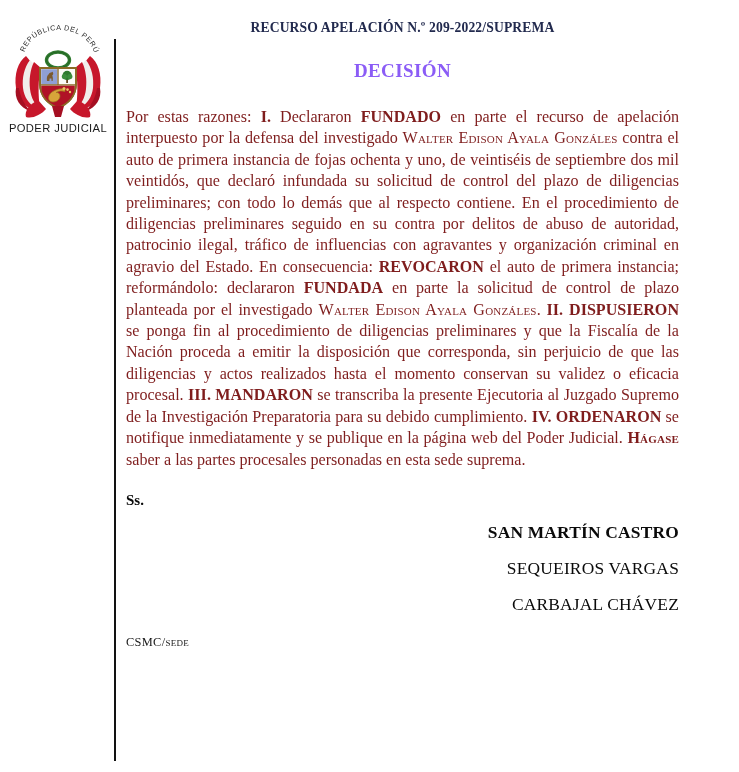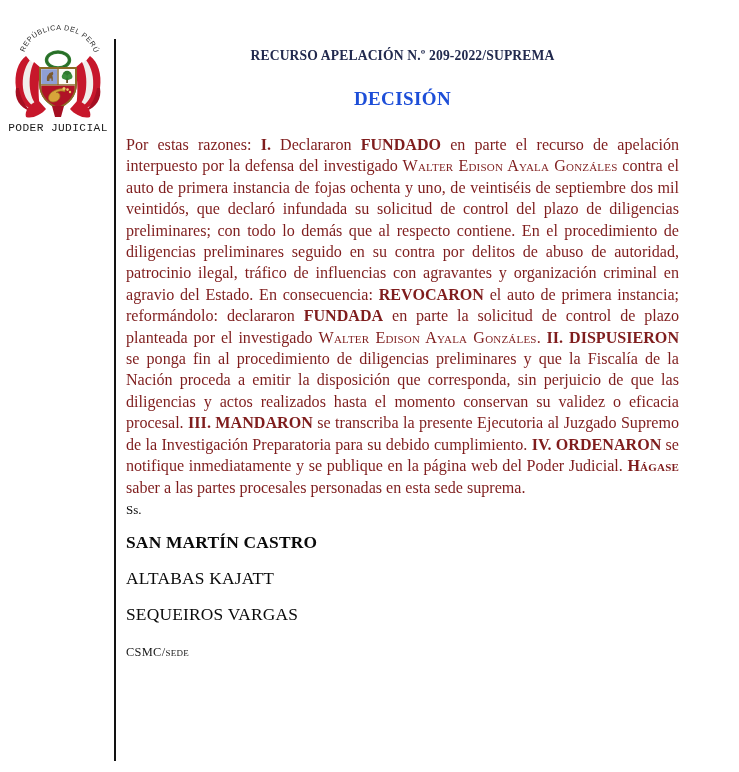--- a/index.html
+++ b/index.html
@@ -43,21 +43,21 @@
     display: block;
     width: 100px;
     height: 104px;
   }
   .poder-judicial {
     position: absolute;
     left: 0;
     top: 104px;
     width: 100px;
     text-align: center;
-    font-family: Liberation Mono, monospace;
+    font-family: Liberation Sans, sans-serif;
     font-size: 11.2px;
     letter-spacing: 0.4px;
     color: #1a1a1a;
     white-space: nowrap;
   }
 
   
   .vrule {
     position: absolute;
     left: 114px;
@@ -69,36 +69,36 @@
 
   
   .content {
     position: absolute;
     left: 126px;
     top: 0;
     width: 553px;
   }
 
   .doc-header {
-    margin-top: 48px;
+    margin-top: 20px;
     text-align: center;
     font-weight: bold;
     font-size: 13.6px;
     letter-spacing: 0.15px;
     color: #222a4e;
     white-space: nowrap;
   }
 
   .doc-title {
     margin-top: 24px;
     text-align: center;
     font-weight: bold;
     font-size: 19px;
     letter-spacing: 0.4px;
-    color: #1d4ed8;
+    color: #8b5cf6;
   }
 
   .body-text {
     margin-top: 24px;
     font-size: 16.1px;
     line-height: 21.4px;
     text-align: justify;
     text-justify: inter-word;
     color: #7f1d1d;
     hyphens: none;
@@ -112,29 +112,30 @@
   }
   .sc-bold {
     font-variant: small-caps;
     font-feature-settings: "smcp" 1;
     font-weight: bold;
     letter-spacing: 0.2px;
   }
 
   
   .ss-label {
-    margin-top: 3px;
-    font-size: 13px;
-    font-weight: normal;
+    margin-top: 21px;
+    font-size: 15px;
+    font-weight: bold;
     line-height: 18px;
   }
   .sig-list {
     margin: 0;
     padding: 0;
     list-style: none;
+    text-align: right;
   }
   .sig-item {
     font-size: 17.4px;
     line-height: 20px;
     margin-top: 16px;
     letter-spacing: 0.2px;
     white-space: nowrap;
   }
   .sig-item.first { margin-top: 13px; }
   .sig-item.bold { font-weight: bold; }
@@ -229,20 +230,20 @@
     <div class="doc-title">DECISIÓN</div>
 
     <div class="body-text">
       <span>Por estas razones: </span><b>I.</b><span> Declararon </span><b>FUNDADO</b><span> en parte el recurso de apelación interpuesto por la defensa del investigado </span><span class="sc">Walter Edison Ayala Gonzáles</span><span> contra el auto de primera instancia de fojas ochenta y uno, de veintiséis de septiembre dos mil veintidós, que declaró infundada su solicitud de control del plazo de diligencias preliminares; con todo lo demás que al respecto contiene. En el procedimiento de diligencias preliminares seguido en su contra por delitos de abuso de autoridad, patrocinio ilegal, tráfico de influencias con agravantes y organización criminal en agravio del Estado. En consecuencia: </span><b>REVOCARON</b><span> el auto de primera instancia; reformándolo: declararon </span><b>FUNDADA</b><span> en parte la solicitud de control de plazo planteada por el investigado </span><span class="sc">Walter Edison Ayala Gonzáles</span><span>. </span><b>II. DISPUSIERON</b><span> se ponga fin al procedimiento de diligencias preliminares y que la Fiscalía de la Nación proceda a emitir la disposición que corresponda, sin perjuicio de que las diligencias y actos realizados hasta el momento conservan su validez o eficacia procesal. </span><b>III. MANDARON</b><span> se transcriba la presente Ejecutoria al Juzgado Supremo de la Investigación Preparatoria para su debido cumplimiento. </span><b>IV. ORDENARON</b><span> se notifique inmediatamente y se publique en la página web del Poder Judicial. </span><span class="sc-bold">Hágase</span><span> saber a las partes procesales personadas en esta sede suprema.</span>
     </div>
 
     <div class="ss-label">Ss.</div>
 
     <ul class="sig-list">
       <li class="sig-item first bold">SAN MARTÍN CASTRO</li>
-      <li class="sig-item">ALTABAS KAJATT</li>
       <li class="sig-item">SEQUEIROS VARGAS</li>
+      <li class="sig-item">CARBAJAL CHÁVEZ</li>
     </ul>
 
     <div class="initials"><span class="caps">CSMC/</span><span>sede</span></div>
 
   </div>
 </div>
 
 </body></html>

